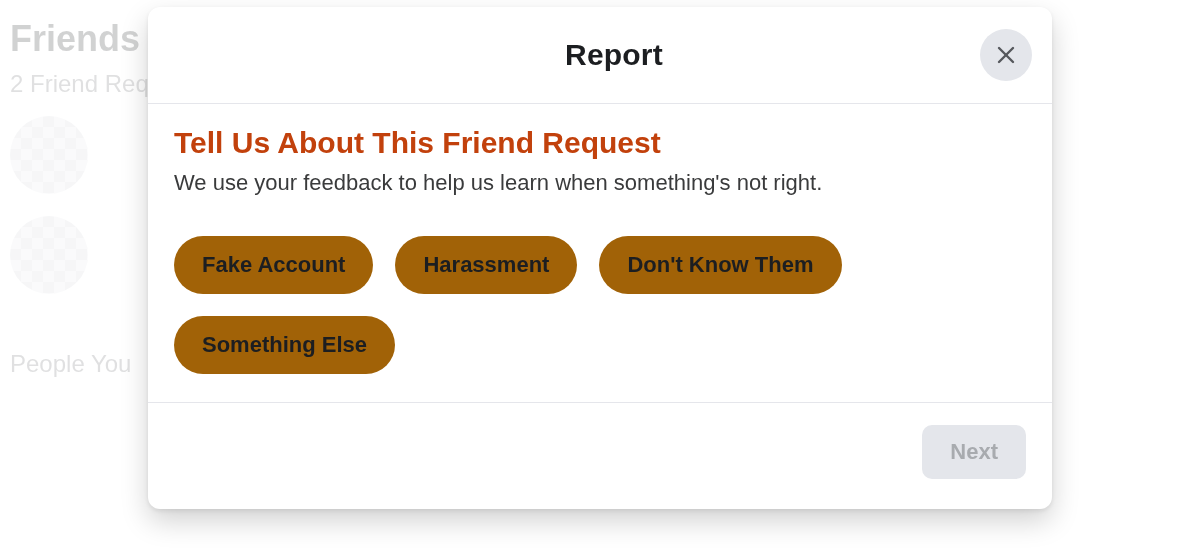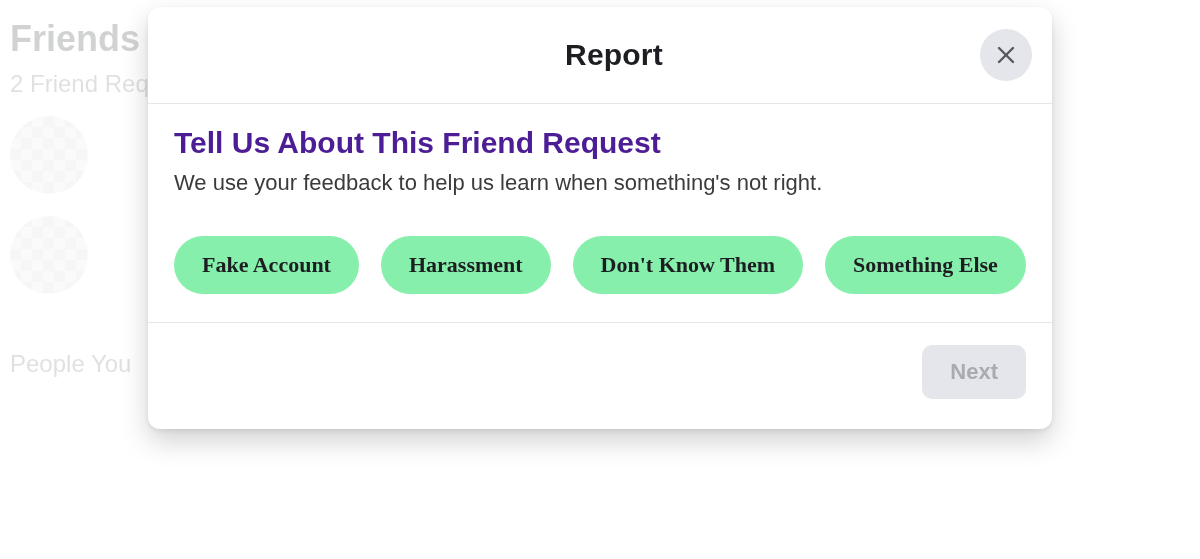--- a/index.html
+++ b/index.html
@@ -114,42 +114,42 @@
   }
 
   .modal-body {
     padding: 22px 26px 28px 26px;
     border-bottom: 1px solid #e5e6eb;
   }
   .body-heading {
     font-size: 30px;
     font-weight: 600;
     margin: 0 0 10px 0;
-    color: #4c1d95;
+    color: #c2410c;
   }
   .body-sub {
     font-size: 22px;
     color: #3a3b3c;
     margin: 0 0 40px 0;
   }
   .chips {
     display: flex;
     flex-wrap: wrap;
     gap: 22px;
   }
   .chip {
-    background: #86efac;
+    background: #a16207;
     border: none;
     border-radius: 999px;
     padding: 16px 28px;
     font-size: 22px;
     font-weight: 600;
     color: #1c1e21;
     cursor: pointer;
-    font-family: Liberation Serif, serif;
+    font-family: Liberation Sans, sans-serif;
   }
 
   .modal-footer {
     padding: 22px 26px 30px 26px;
     display: flex;
     justify-content: flex-end;
     margin-left: 47px;
   }
   .next-btn {
     background: #e4e6eb;

